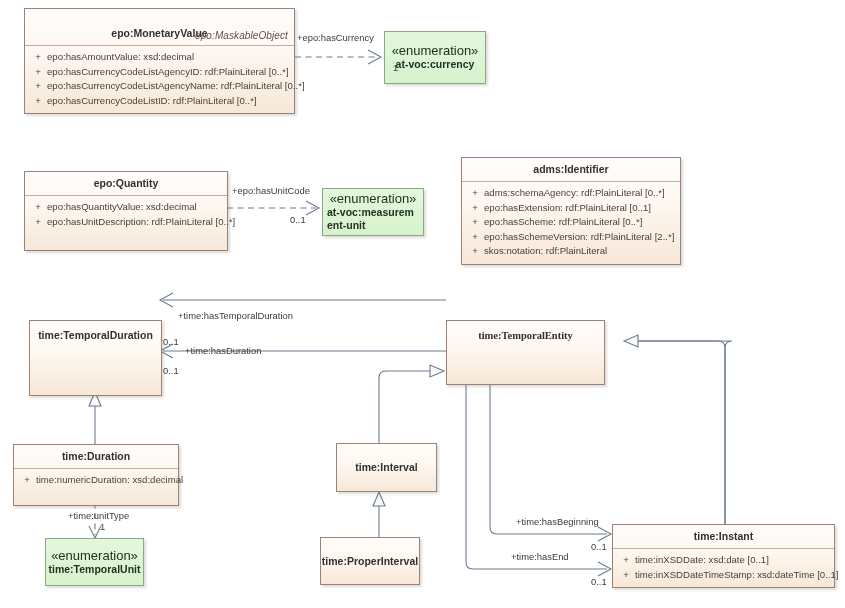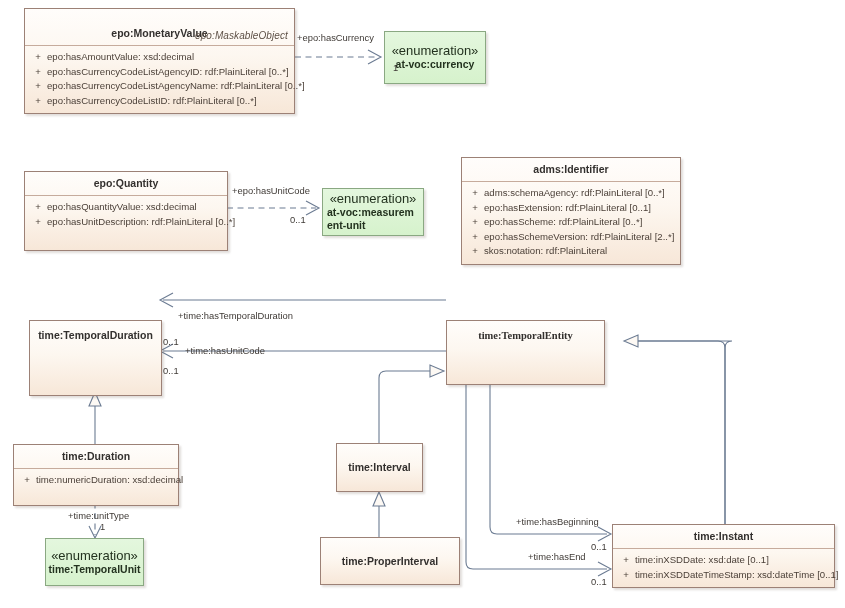--- a/index.html
+++ b/index.html
@@ -211,26 +211,26 @@
     </div>
     <div style="height:12px;"></div>
   </div>
 
   <div class="node enumr" style="left:45px;top:538px;width:99px;height:48px;
        display:flex;flex-direction:column;align-items:center;justify-content:center;">
     <div class="estereo">«enumeration»</div>
     <div class="nname">time:TemporalUnit</div>
   </div>
 
-  <div class="node cls" style="left:336px;top:443px;width:87px;height:49px;
+  <div class="node cls" style="left:336px;top:443px;width:101px;height:49px;
        display:flex;align-items:center;justify-content:center;">
     <div class="nname">time:Interval</div>
   </div>
 
-  <div class="node cls" style="left:320px;top:537px;width:140px;height:48px;
+  <div class="node cls" style="left:320px;top:537px;width:100px;height:48px;
        display:flex;align-items:center;justify-content:center;">
     <div class="nname">time:ProperInterval</div>
   </div>
 
   <div class="node cls" style="left:612px;top:524px;width:223px;">
     <div class="nhdr">
       <div class="nname">time:Instant</div>
     </div>
     <div class="sep"></div>
     <div class="attrs">
@@ -247,25 +247,25 @@
 
   <div class="elabel" style="left:297px;top:32px;">+epo:hasCurrency</div>
   <div class="mult" style="left:393px;top:62px;">1</div>
 
   <div class="elabel" style="left:232px;top:185px;">+epo:hasUnitCode</div>
   <div class="mult" style="left:290px;top:214px;">0..1</div>
 
   <div class="elabel" style="left:178px;top:310px;">+time:hasTemporalDuration</div>
   <div class="mult" style="left:163px;top:336px;">0..1</div>
 
-  <div class="elabel" style="left:185px;top:345px;">+time:hasUnitCode</div>
+  <div class="elabel" style="left:185px;top:345px;">+time:hasDuration</div>
   <div class="mult" style="left:163px;top:365px;">0..1</div>
 
   <div class="elabel" style="left:68px;top:510px;">+time:unitType</div>
   <div class="mult" style="left:100px;top:521px;">1</div>
 
   <div class="elabel" style="left:516px;top:516px;">+time:hasBeginning</div>
   <div class="mult" style="left:591px;top:541px;">0..1</div>
 
-  <div class="elabel" style="left:528px;top:551px;">+time:hasEnd</div>
+  <div class="elabel" style="left:511px;top:551px;">+time:hasEnd</div>
   <div class="mult" style="left:591px;top:576px;">0..1</div>
 
 </div>
 
 </body></html>

